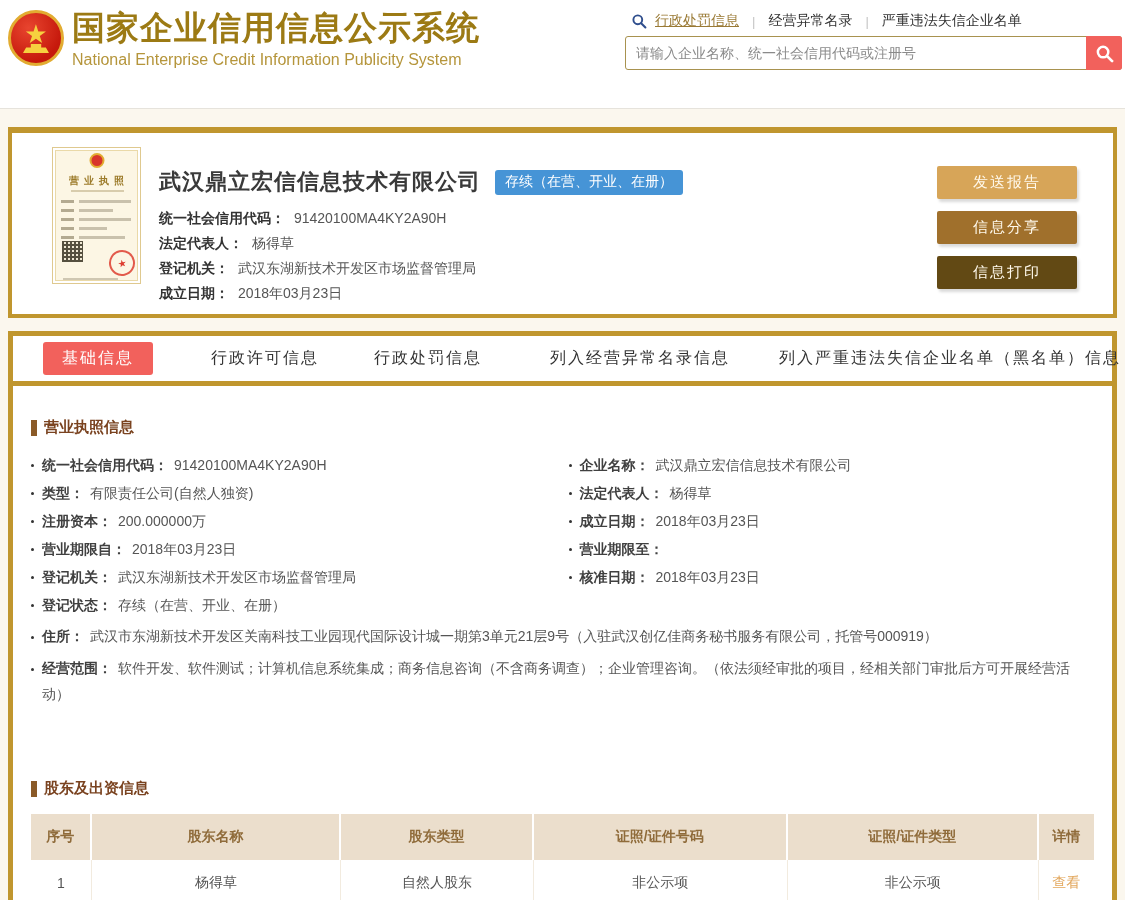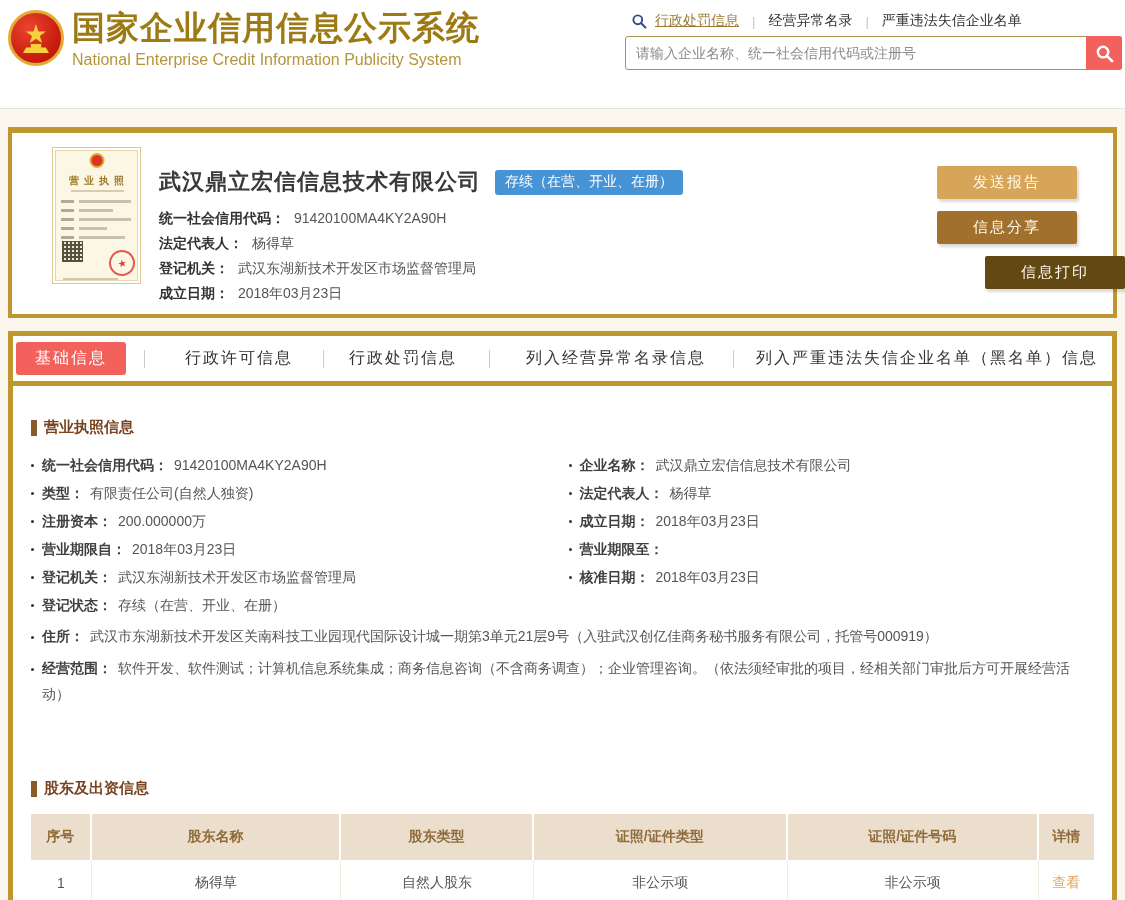--- a/index.html
+++ b/index.html
@@ -62,25 +62,25 @@
   .cf-row { line-height:25px; font-size:14px; }
   .cf-label { font-weight:bold; color:#333; }
   .cf-value { color:#555; margin-left:5px; }
 
   .card-btns { position:absolute; right:36px; top:33px; width:140px; }
   .cbtn { display:block; width:140px; height:33px; margin-bottom:12px; border:none; border-radius:2px;
     color:#FFF9EC; font-size:15px; letter-spacing:2px; cursor:pointer;
     box-shadow:2px 3px 3px rgba(0,0,0,.15); font-family:"Liberation Sans","DejaVu Sans",sans-serif; }
   .cbtn-0 { background:#D7A558; }
   .cbtn-1 { background:#A0702C; }
-  .cbtn-2 { background:#624914;margin-left:48px; }
+  .cbtn-2 { background:#624914; }
 
   
   .mainbox { margin:13px 8px 0; height:569px; background:#fff; border:5px solid #C0962E; border-bottom:none; }
-  .tabrow { display:flex; align-items:center; height:50px; border-bottom:5px solid #C0962E; padding-left:3px; }
+  .tabrow { display:flex; align-items:center; height:50px; border-bottom:5px solid #C0962E; padding-left:30px; }
   .tab { font-size:16px; color:#333; cursor:pointer; white-space:nowrap; letter-spacing:2px; }
   .tab.active { background:#F2615C; color:#fff; padding:6px 19px; border-radius:3px; letter-spacing:2px; }
   .tabsep { width:1px; height:18px; background:#CCC; }
   .tabsep.s1 { margin-left:18px; }
   .tab.t2 { margin-left:40px; }
   .tabsep.s2 { margin-left:30px; }
   .tab.t3 { margin-left:25px; }
   .tabsep.s3 { margin-left:32px; }
   .tab.t4 { margin-left:36px; }
   .tabsep.s4 { margin-left:27px; }
@@ -241,22 +241,22 @@
 
     <div class="sh-section">
       <div class="sec-title">
         <span class="sec-bar"></span>
         <span>股东及出资信息</span>
       </div>
       <div class="sh-table">
         <div class="th">序号</div>
         <div class="th">股东名称</div>
         <div class="th">股东类型</div>
+        <div class="th">证照/证件号码</div>
         <div class="th">证照/证件类型</div>
-        <div class="th">证照/证件号码</div>
         <div class="th">详情</div>
 
         <div class="td">1</div>
         <div class="td">杨得草</div>
         <div class="td">自然人股东</div>
         <div class="td">非公示项</div>
         <div class="td">非公示项</div>
         <div class="td">
           <a class="view-link">查看</a>
         </div>

